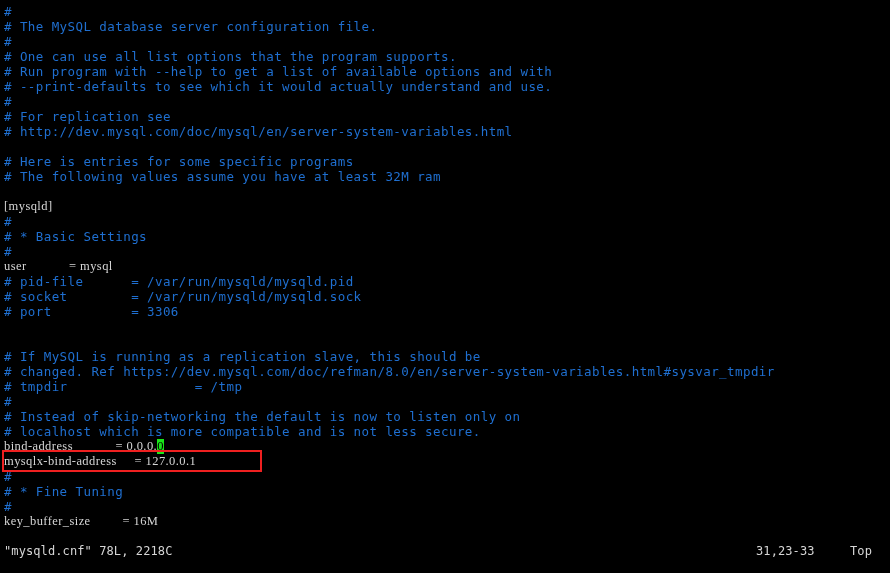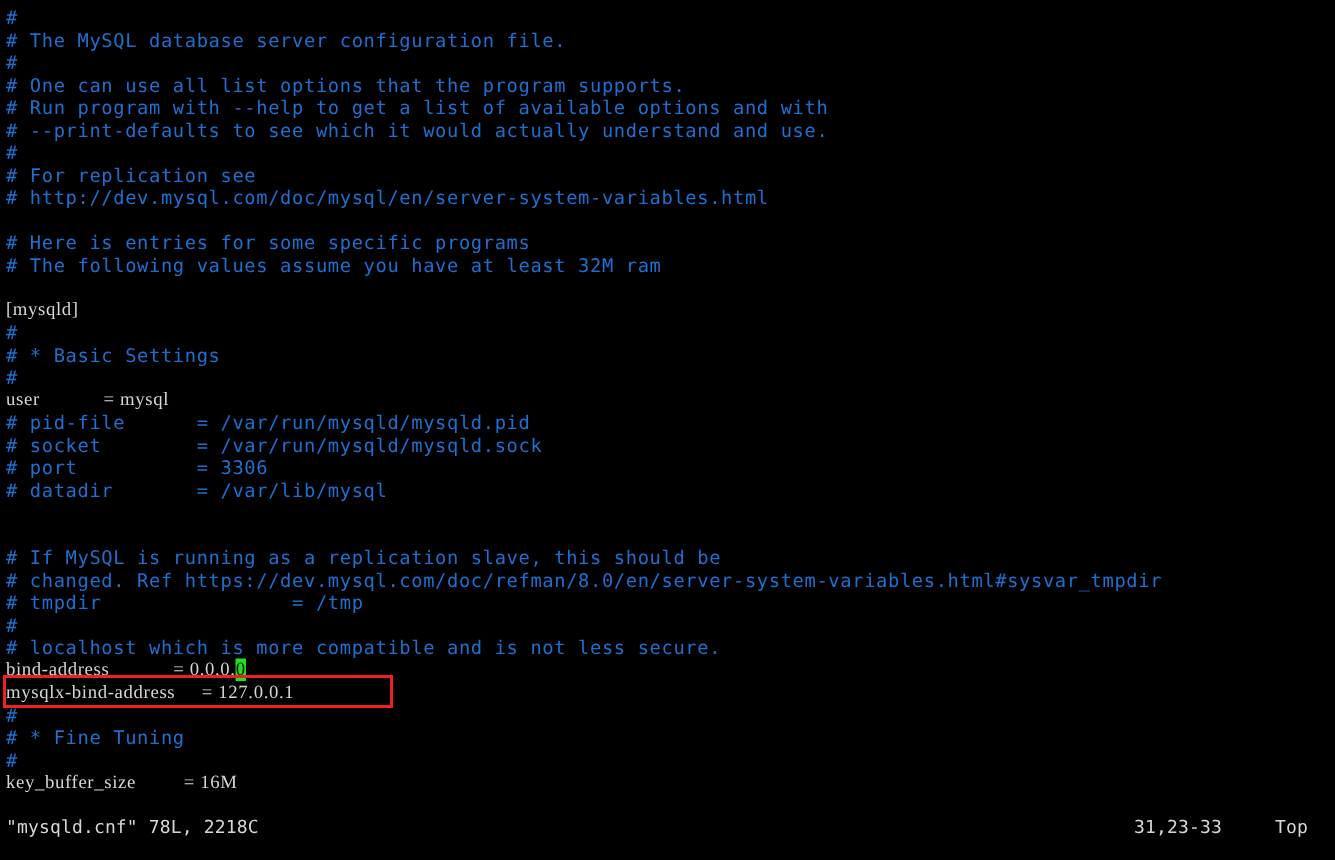--- a/index.html
+++ b/index.html
@@ -108,27 +108,27 @@
       <div class="line c-comment"># The following values assume you have at least 32M ram</div>
       <div class="line c-blank">&nbsp;</div>
       <div class="line c-setting">[mysqld]</div>
       <div class="line c-comment">#</div>
       <div class="line c-comment"># * Basic Settings</div>
       <div class="line c-comment">#</div>
       <div class="line c-setting">user            = mysql</div>
       <div class="line c-comment"># pid-file      = /var/run/mysqld/mysqld.pid</div>
       <div class="line c-comment"># socket        = /var/run/mysqld/mysqld.sock</div>
       <div class="line c-comment"># port          = 3306</div>
-      <div class="line c-comment"># datadir       = /var/lib/mysql</div>
       <div class="line c-blank">&nbsp;</div>
       <div class="line c-blank">&nbsp;</div>
       <div class="line c-comment"># If MySQL is running as a replication slave, this should be</div>
       <div class="line c-comment"># changed. Ref https://dev.mysql.com/doc/refman/8.0/en/server-system-variables.html#sysvar_tmpdir</div>
       <div class="line c-comment"># tmpdir                = /tmp</div>
       <div class="line c-comment">#</div>
+      <div class="line c-comment"># Instead of skip-networking the default is now to listen only on</div>
       <div class="line c-comment"># localhost which is more compatible and is not less secure.</div>
       <div class="line c-setting">bind-address            = 0.0.0.<span class="cursor-block">0</span></div>
       <div class="line c-setting">mysqlx-bind-address     = 127.0.0.1</div>
       <div class="line c-comment">#</div>
       <div class="line c-comment"># * Fine Tuning</div>
       <div class="line c-comment">#</div>
       <div class="line c-setting">key_buffer_size         = 16M</div>
     </div>
 
   <div id="highlight-box"></div>

